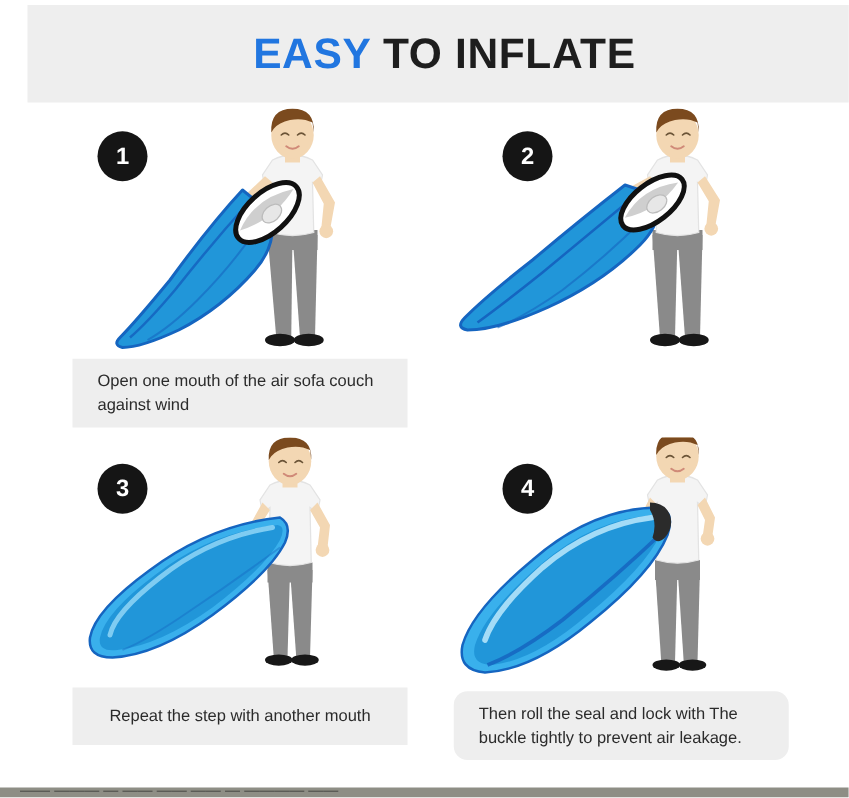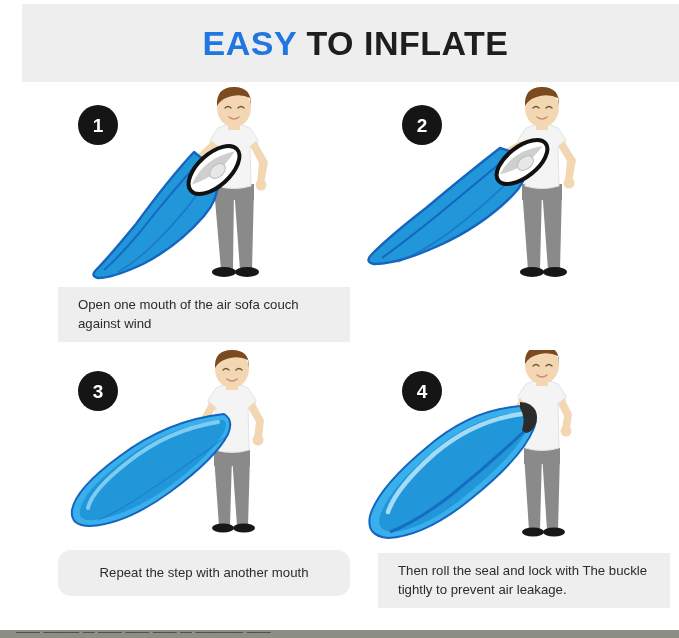--- a/index.html
+++ b/index.html
@@ -82,39 +82,38 @@
     align-items: center;
     justify-content: center;
     line-height: 1;
   }
 
   
   .step-caption {
     position: absolute;
     left: 40px;
     top: 203px;
-    width: 292px;
+    width: 268px;
     min-height: 45px;
     background: #eeeeee;
     box-sizing: border-box;
     padding: 8px 14px 9px 20px;
     font-size: 13.2px;
     line-height: 1.45;
     color: #2b2b2b;
   }
   .step-caption.center {
     display: flex;
     align-items: center;
     justify-content: center;
     padding: 8px 10px;
     text-align: left;
-    border-radius: 13px;
   }
   #caption-3 { top: 200px; height: 46px; }
-  #caption-4 { left: 36px; }
+  #caption-4 { left: 21px; border-radius: 11px; }
 
   
   #bottom-strip {
     position: absolute;
     left: 0;
     top: 630px;
     width: 679px;
     height: 8px;
     background: #8e8e85;
     overflow: hidden;

